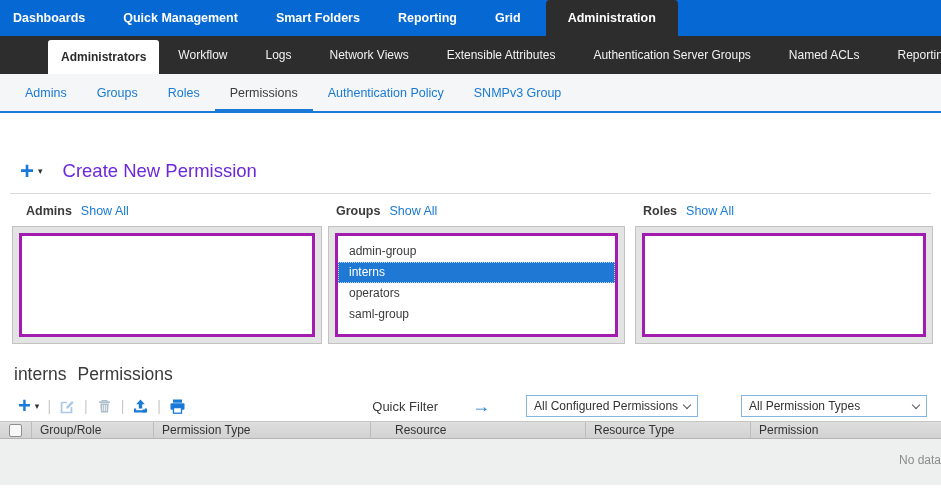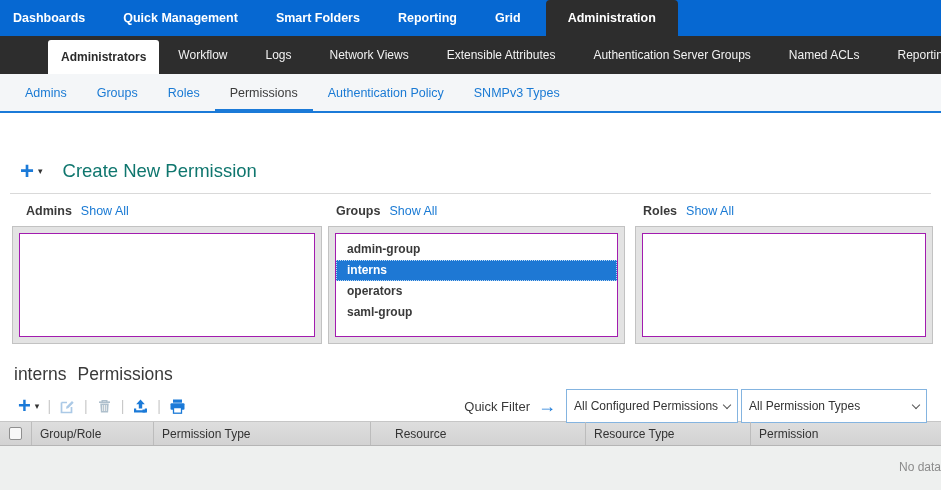--- a/index.html
+++ b/index.html
@@ -25,59 +25,59 @@
     display:flex; align-items:stretch; padding-left:10px; }
   .nav3-tab { display:flex; align-items:center; padding:0 15px; color:#1a7ad4;
     font-size:12.5px; cursor:pointer; position:relative; white-space:nowrap; }
   .nav3-tab.active { color:#3c3c3c; }
   .nav3-tab.active::after { content:""; position:absolute; left:0; right:0; bottom:-2px;
     height:4px; background:#1b7ad8; }
   
   .create-row { display:flex; align-items:center; margin:45px 14px 0 20px; height:26px; }
   .plus-icon { color:#1b7ad8; font-size:24px; font-weight:bold; line-height:22px; cursor:pointer; }
   .caret-icon { color:#333; font-size:9px; margin-left:4px; cursor:pointer; }
-  .create-title { font-size:18.5px; color:#0f766e; margin-left:20px; }
+  .create-title { font-size:18.5px; color:#6d28d9; margin-left:20px; }
   .divider { border-bottom:1px solid #d9d9d9; margin:9px 10px 0 10px; }
   
   .sel-labels { display:flex; margin:9px 0 0 12px; height:16px; font-size:12.5px; }
   .sel-label-cell { display:flex; gap:9px; align-items:center; }
   .sel-label-cell .cap { font-weight:bold; color:#3a3a3a; }
   .sel-label-cell .showall { color:#1a7ad4; cursor:pointer; }
   .w1 { width:310px; padding-left:14px; }
   .w2 { width:297px; margin-left:6px; padding-left:8px; }
   .w3 { width:298px; margin-left:10px; padding-left:8px; }
   .frames { display:flex; margin:7px 0 0 12px; }
   .frame { background:#e3e3e3; border:1px solid #c2c2c2; padding:6px; height:118px; }
   .frame.w1,.frame.w2,.frame.w3 { padding-left:6px; }
-  .listbox { background:#fff; border:1px solid #a21caf; height:104px; overflow:hidden;
-    padding-top:5px; cursor:default;font-weight:bold; }
+  .listbox { background:#fff; border:3px solid #a21caf; height:104px; overflow:hidden;
+    padding-top:5px; cursor:default; }
   .list-item { height:21px; line-height:21px; padding-left:11px; font-size:12px;
     color:#3a3a3a; cursor:pointer; white-space:nowrap; }
   .list-item.selected { background:#1e78d4; color:#fff;
     outline:1px dotted #bcd9f5; outline-offset:-1px; }
   
   .perm-title { display:flex; gap:11px; margin:19px 0 0 14px; font-size:17.5px;
     color:#3a3a3a; height:22px; align-items:center; }
   .toolbar { display:flex; align-items:center; margin:9px 14px 0 18px; height:24px; }
   .toolbar .plus-icon { font-size:22px; }
   .tb-sep { color:#c9c9c9; font-size:14px; margin:0 8px; }
   .tb-icon { display:flex; align-items:center; cursor:pointer; }
-  .qf { margin-left:auto; display:flex; align-items:center; }
+  .qf { margin-left:auto; display:flex; align-items:center;gap:26px; }
   .qf-label { font-size:13px; color:#3a3a3a; }
   .qf-arrow { color:#1b7ad8; font-size:18px; font-weight:bold; margin:0 10px 0 8px; }
-  .qf-select { height:34px; border:1px solid #84b4e0; background:#fff; display:flex;
+  .qf-select { height:22px; border:1px solid #84b4e0; background:#fff; display:flex;
     align-items:center; justify-content:space-between; font-size:12px; color:#333;
     padding:0 7px; cursor:pointer; }
   .qf-select.s1 { width:172px; }
-  .qf-select.s2 { width:186px; margin-left:3px;align-items:center; }
+  .qf-select.s2 { width:186px; margin-left:17px;align-items:center; }
   .chev { width:6px; height:6px; border-right:1.5px solid #555; border-bottom:1.5px solid #555;
     transform:rotate(45deg); margin-top:-3px; }
   
   .grid-table { margin-top:3px; }
-  .grid-head { display:flex; height:25px; background:linear-gradient(#dedede,#d2d2d2);
+  .grid-head { display:flex; height:18px; background:linear-gradient(#dedede,#d2d2d2);
     border-top:1px solid #c6c6c6; border-bottom:1px solid #b5b5b5; font-size:12px; color:#333; }
   .th { display:flex; align-items:center; padding-left:8px; border-left:1px solid #bcbcbc;
     white-space:nowrap; cursor:pointer; }
   .th.cb-col { width:31px; border-left:none; justify-content:center; padding-left:0; }
   .th.c1 { width:122px; } .th.c2 { width:217px; } .th.c3 { width:215px;padding-left:24px; }
   .th.c4 { width:165px; } .th.c5 { flex:1; }
   .checkbox { width:13px; height:13px; border:1px solid #8f8f8f; background:#f8f8f8;
     border-radius:2px; cursor:pointer; }
   .grid-body { height:46px; background:#eef0ef; }
   .no-data { padding:14px 0 0 23px; font-size:12px; color:#8b8b8b;text-align:right; }
@@ -104,21 +104,21 @@
   <div class="nav2-tab">Named ACLs</div>
   <div class="nav2-tab">Reporting</div>
 </div>
 
 <div class="nav3">
   <div class="nav3-tab">Admins</div>
   <div class="nav3-tab">Groups</div>
   <div class="nav3-tab">Roles</div>
   <div class="nav3-tab active">Permissions</div>
   <div class="nav3-tab">Authentication Policy</div>
-  <div class="nav3-tab">SNMPv3 Types</div>
+  <div class="nav3-tab">SNMPv3 Group</div>
 </div>
 
 <div class="create-row">
   <span class="plus-icon">+</span>
   <span class="caret-icon">▾</span>
   <span class="create-title">Create New Permission</span>
 </div>
 <div class="divider"></div>
 
 <div class="sel-labels">

